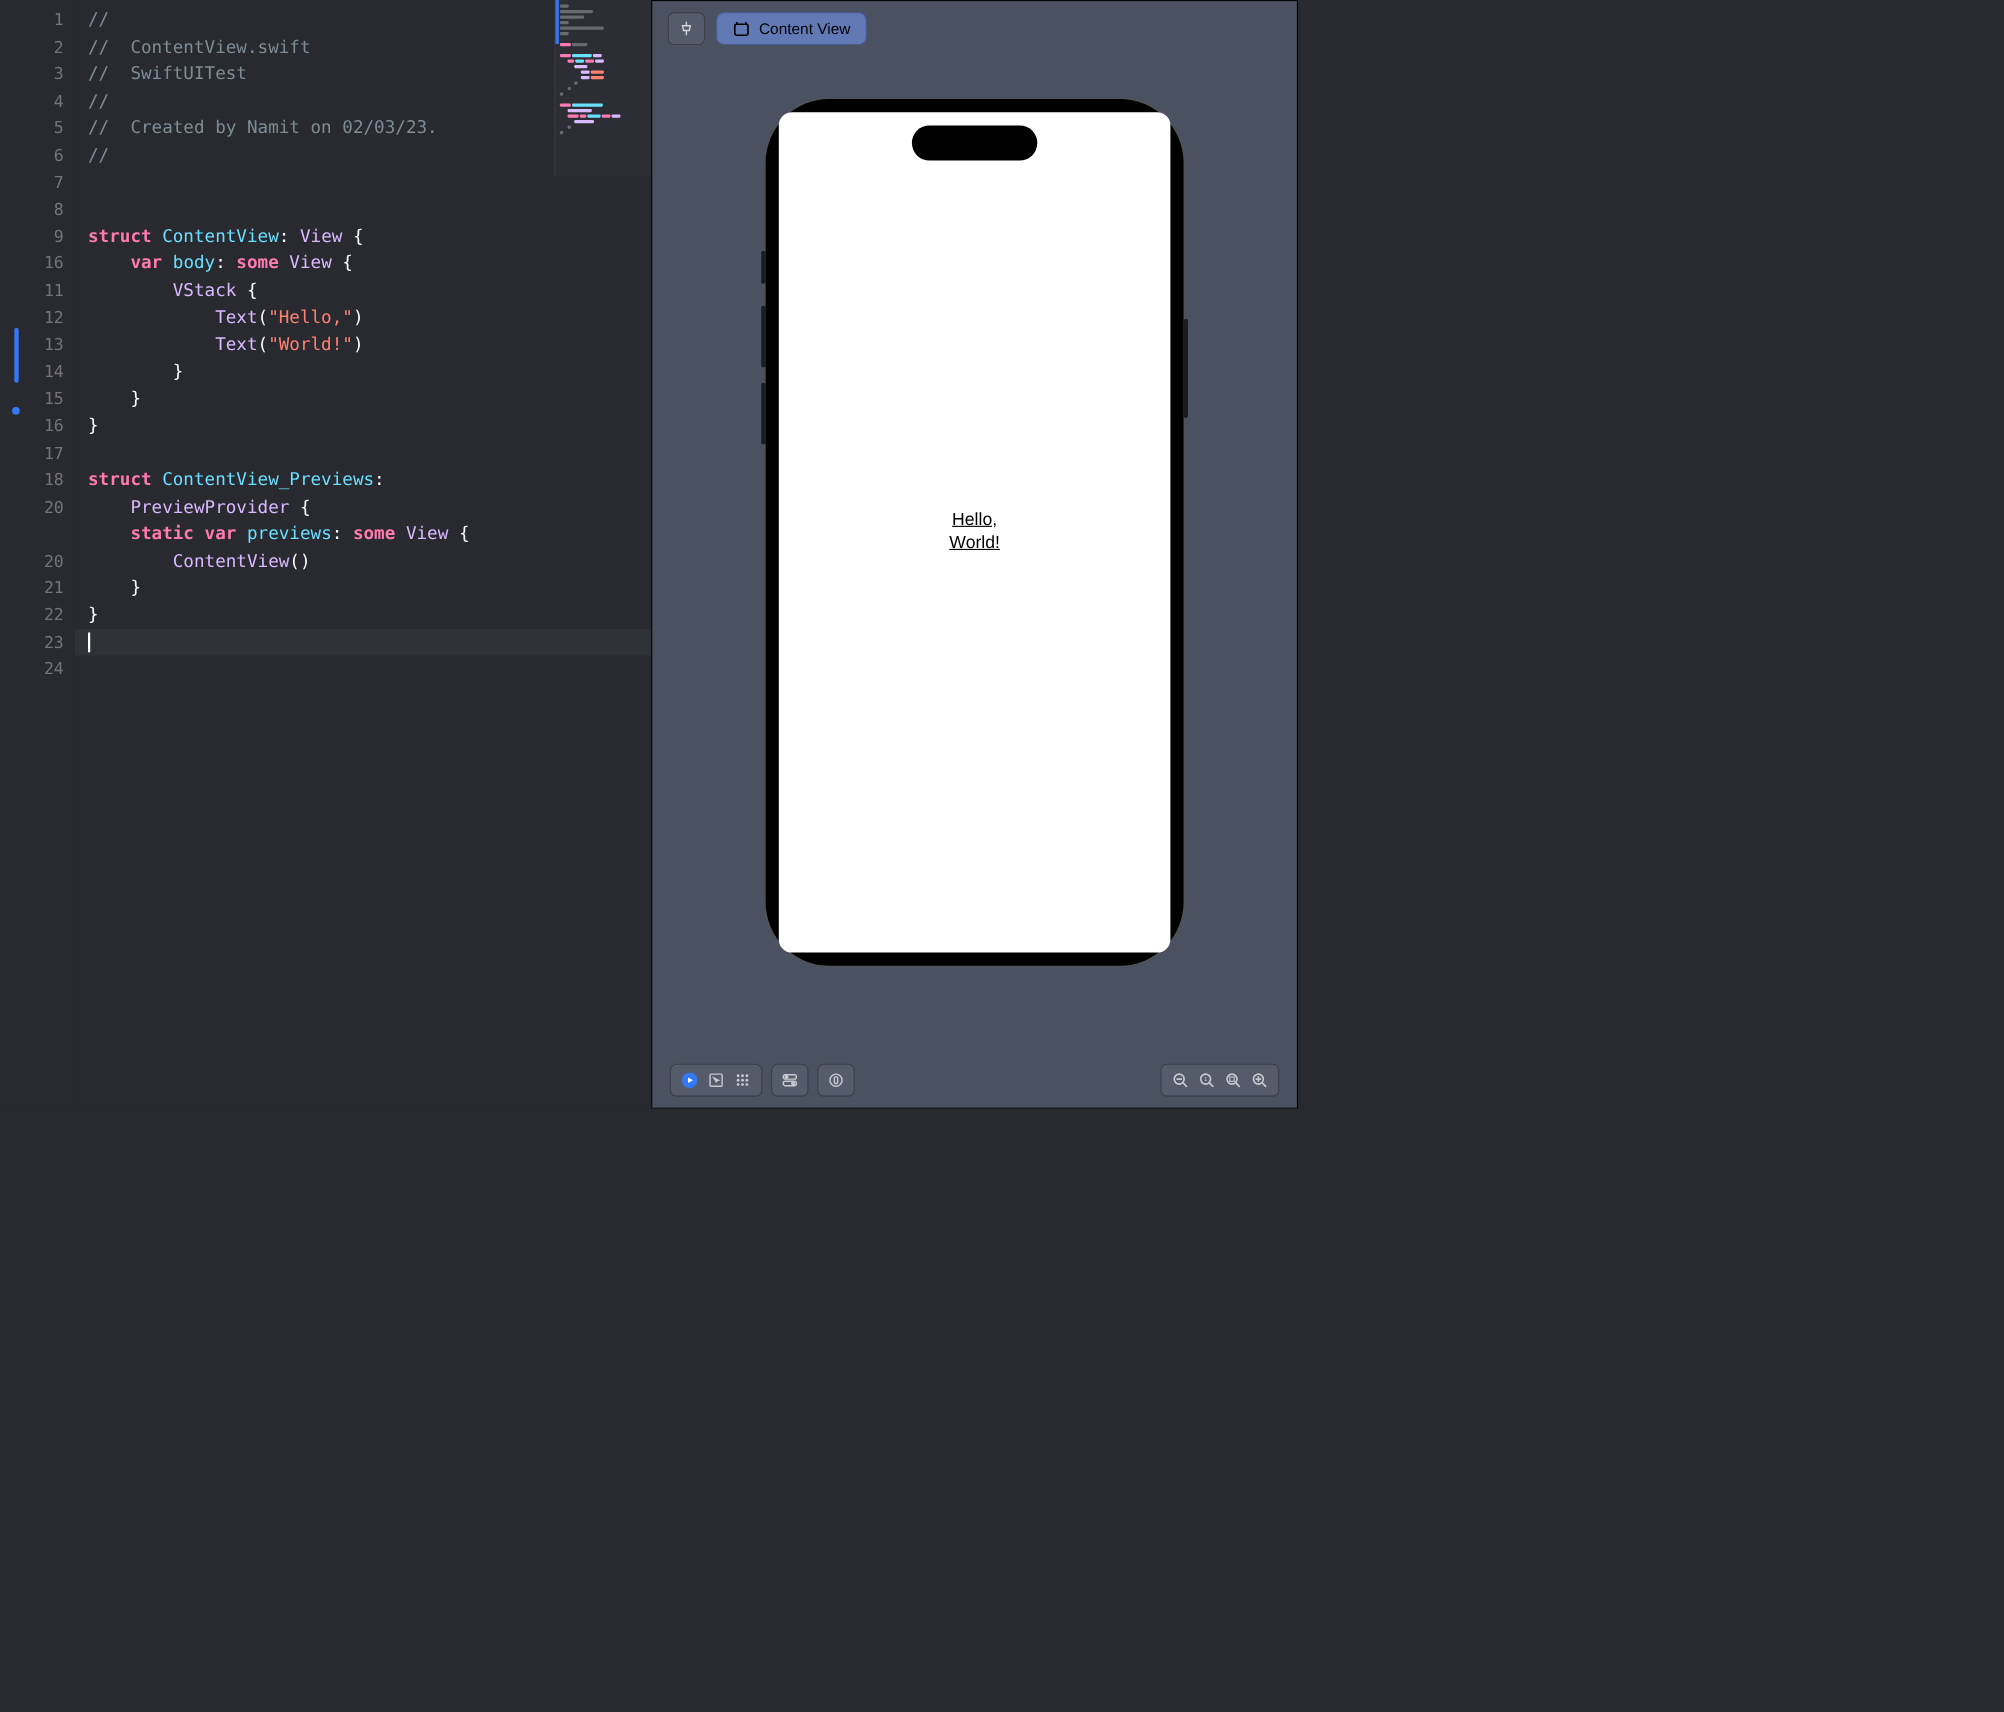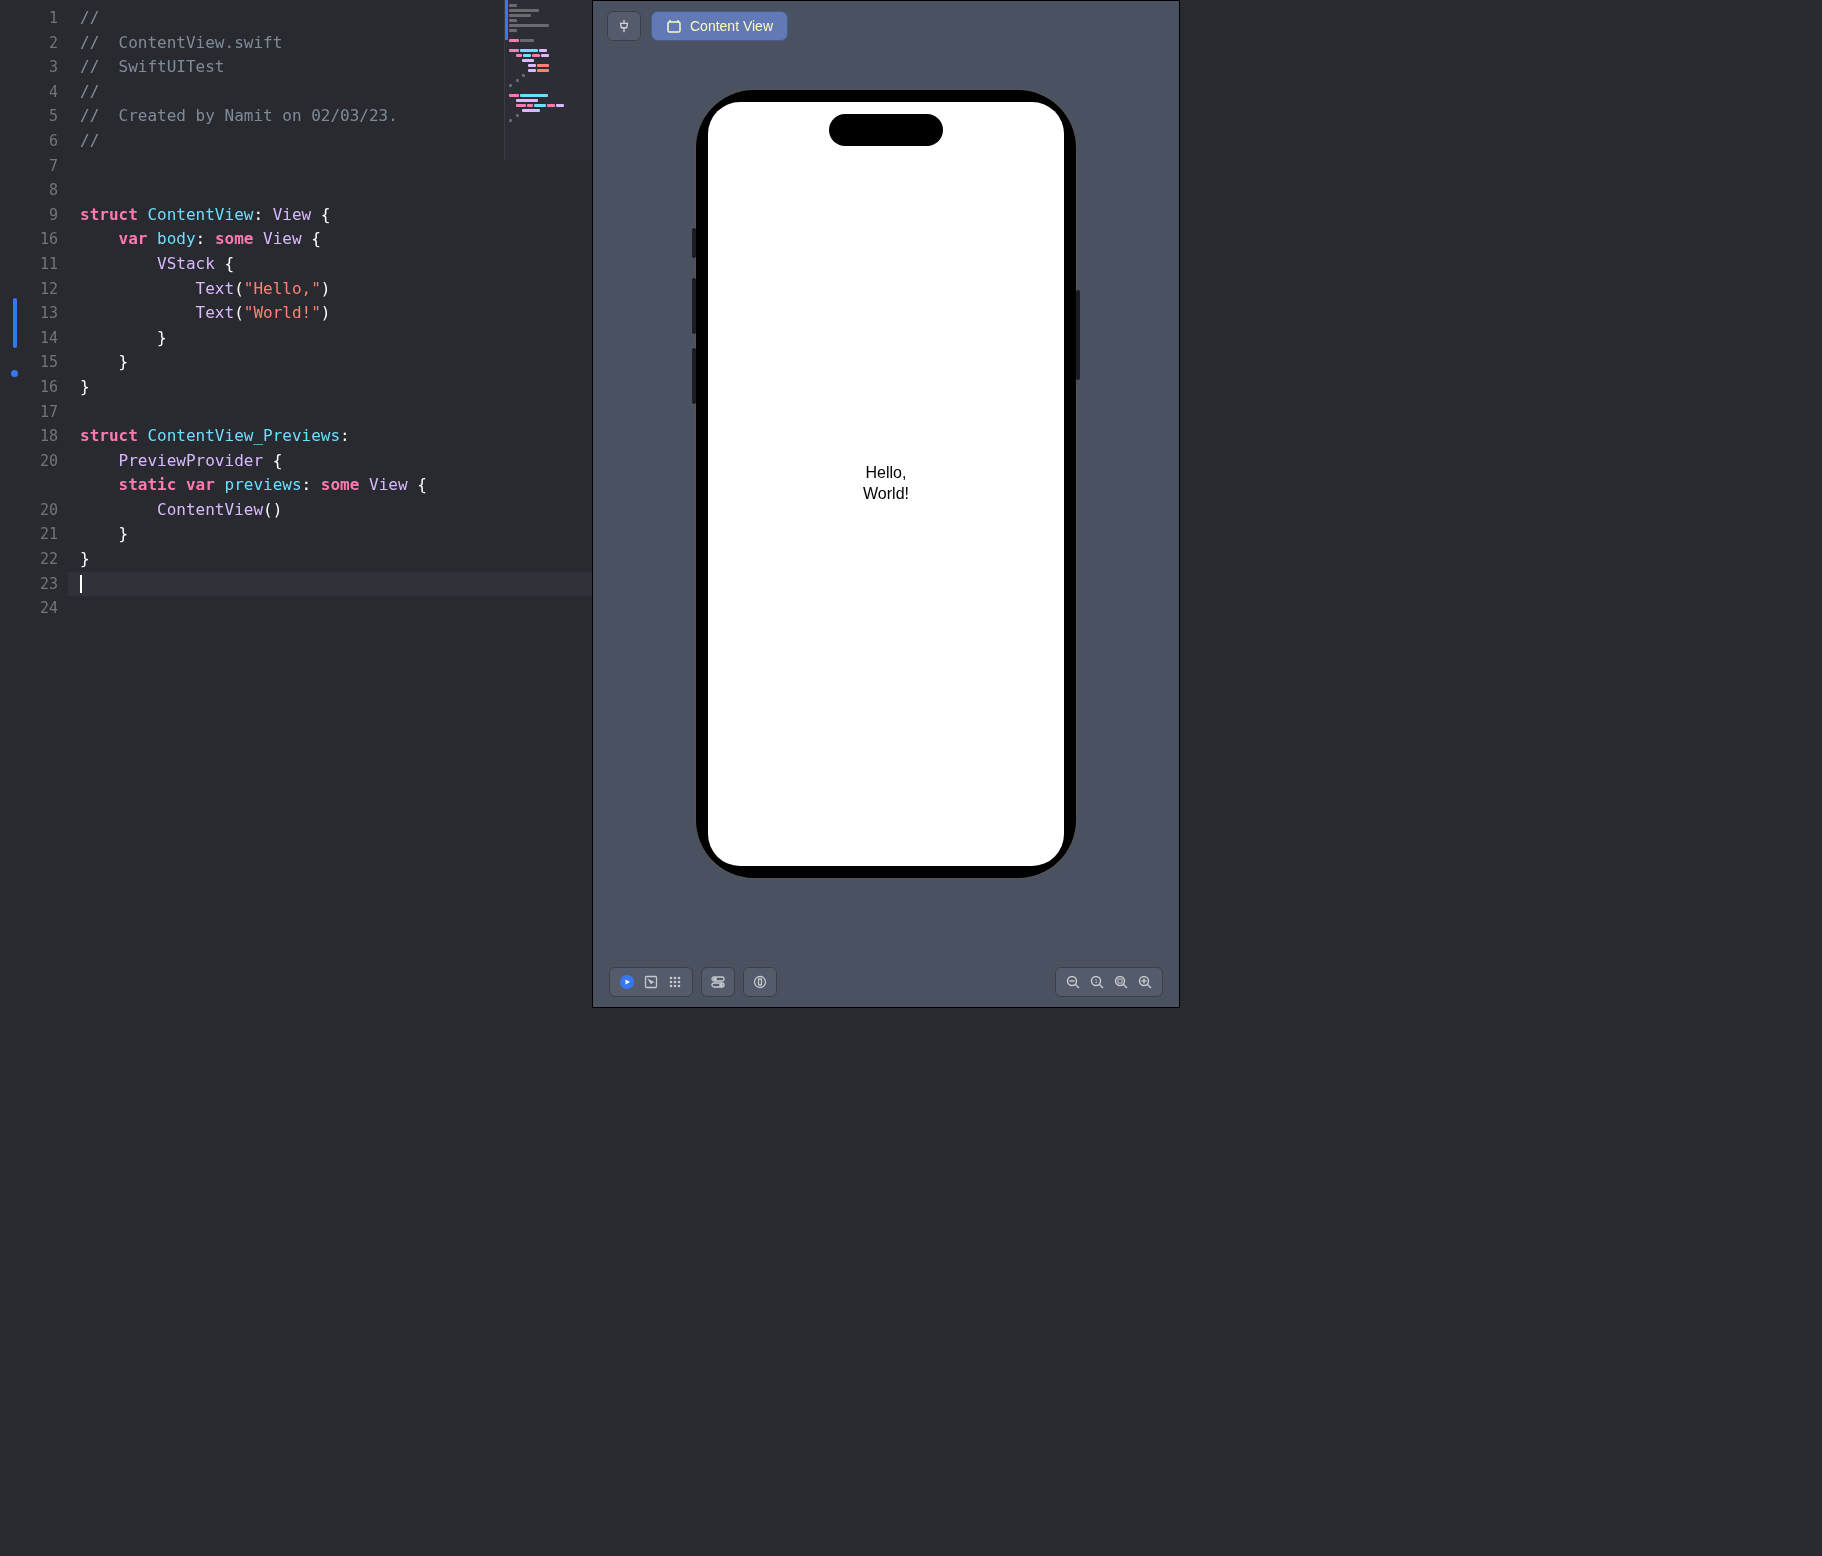--- a/index.html
+++ b/index.html
@@ -146,21 +146,21 @@
 }
 .content-view-button {
   height: 30px;
   background: #6179b5;
   border: 1px solid #4a5a8f;
   border-radius: 7px;
   display: flex;
   align-items: center;
   gap: 8px;
   padding: 0 14px;
-  color: #fef9c3;
+  color: #000000;
   font-family: -apple-system, "SF Pro", sans-serif;
   font-size: 14px;
 }
 .canvas-area {
   flex: 1;
   display: flex;
   align-items: center;
   justify-content: center;
   padding-bottom: 40px;
 }
@@ -179,26 +179,27 @@
   border-radius: 2px;
 }
 .btn-left-1 { left: -4px; top: 138px; width: 4px; height: 30px; }
 .btn-left-2 { left: -4px; top: 188px; width: 4px; height: 56px; }
 .btn-left-3 { left: -4px; top: 258px; width: 4px; height: 56px; }
 .btn-right { right: -4px; top: 200px; width: 4px; height: 90px; }
 .iphone-screen {
   width: 100%;
   height: 100%;
   background: #ffffff;
-  border-radius: 32px;
+  border-radius: 12px;
   position: relative;
   overflow: hidden;
   display: flex;
   align-items: center;
   justify-content: center;
+  text-decoration: underline;
 }
 .dynamic-island {
   position: absolute;
   top: 12px;
   left: 50%;
   transform: translateX(-50%);
   width: 114px;
   height: 32px;
   background: #000;
   border-radius: 18px;

